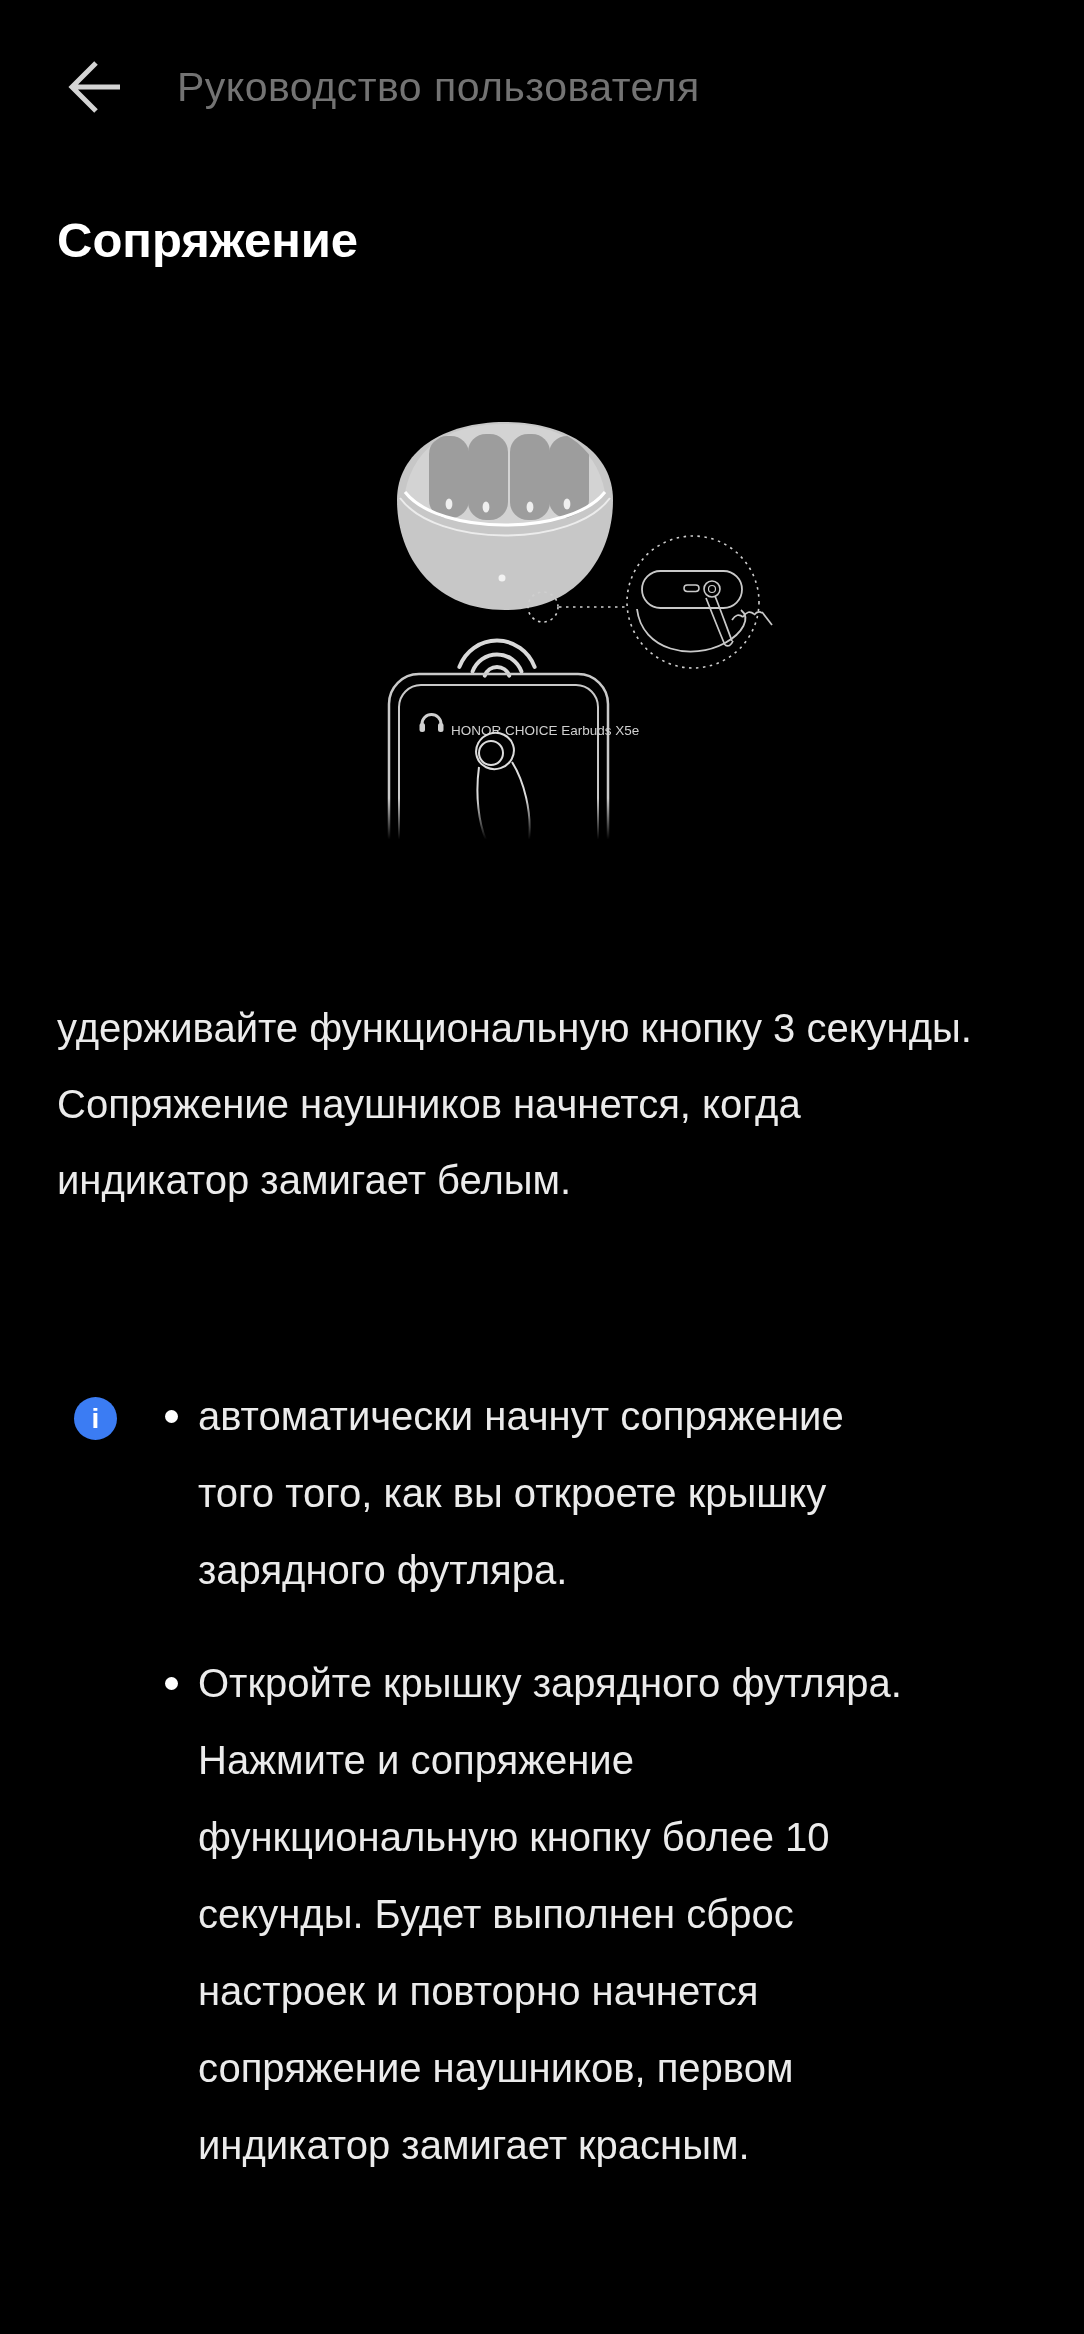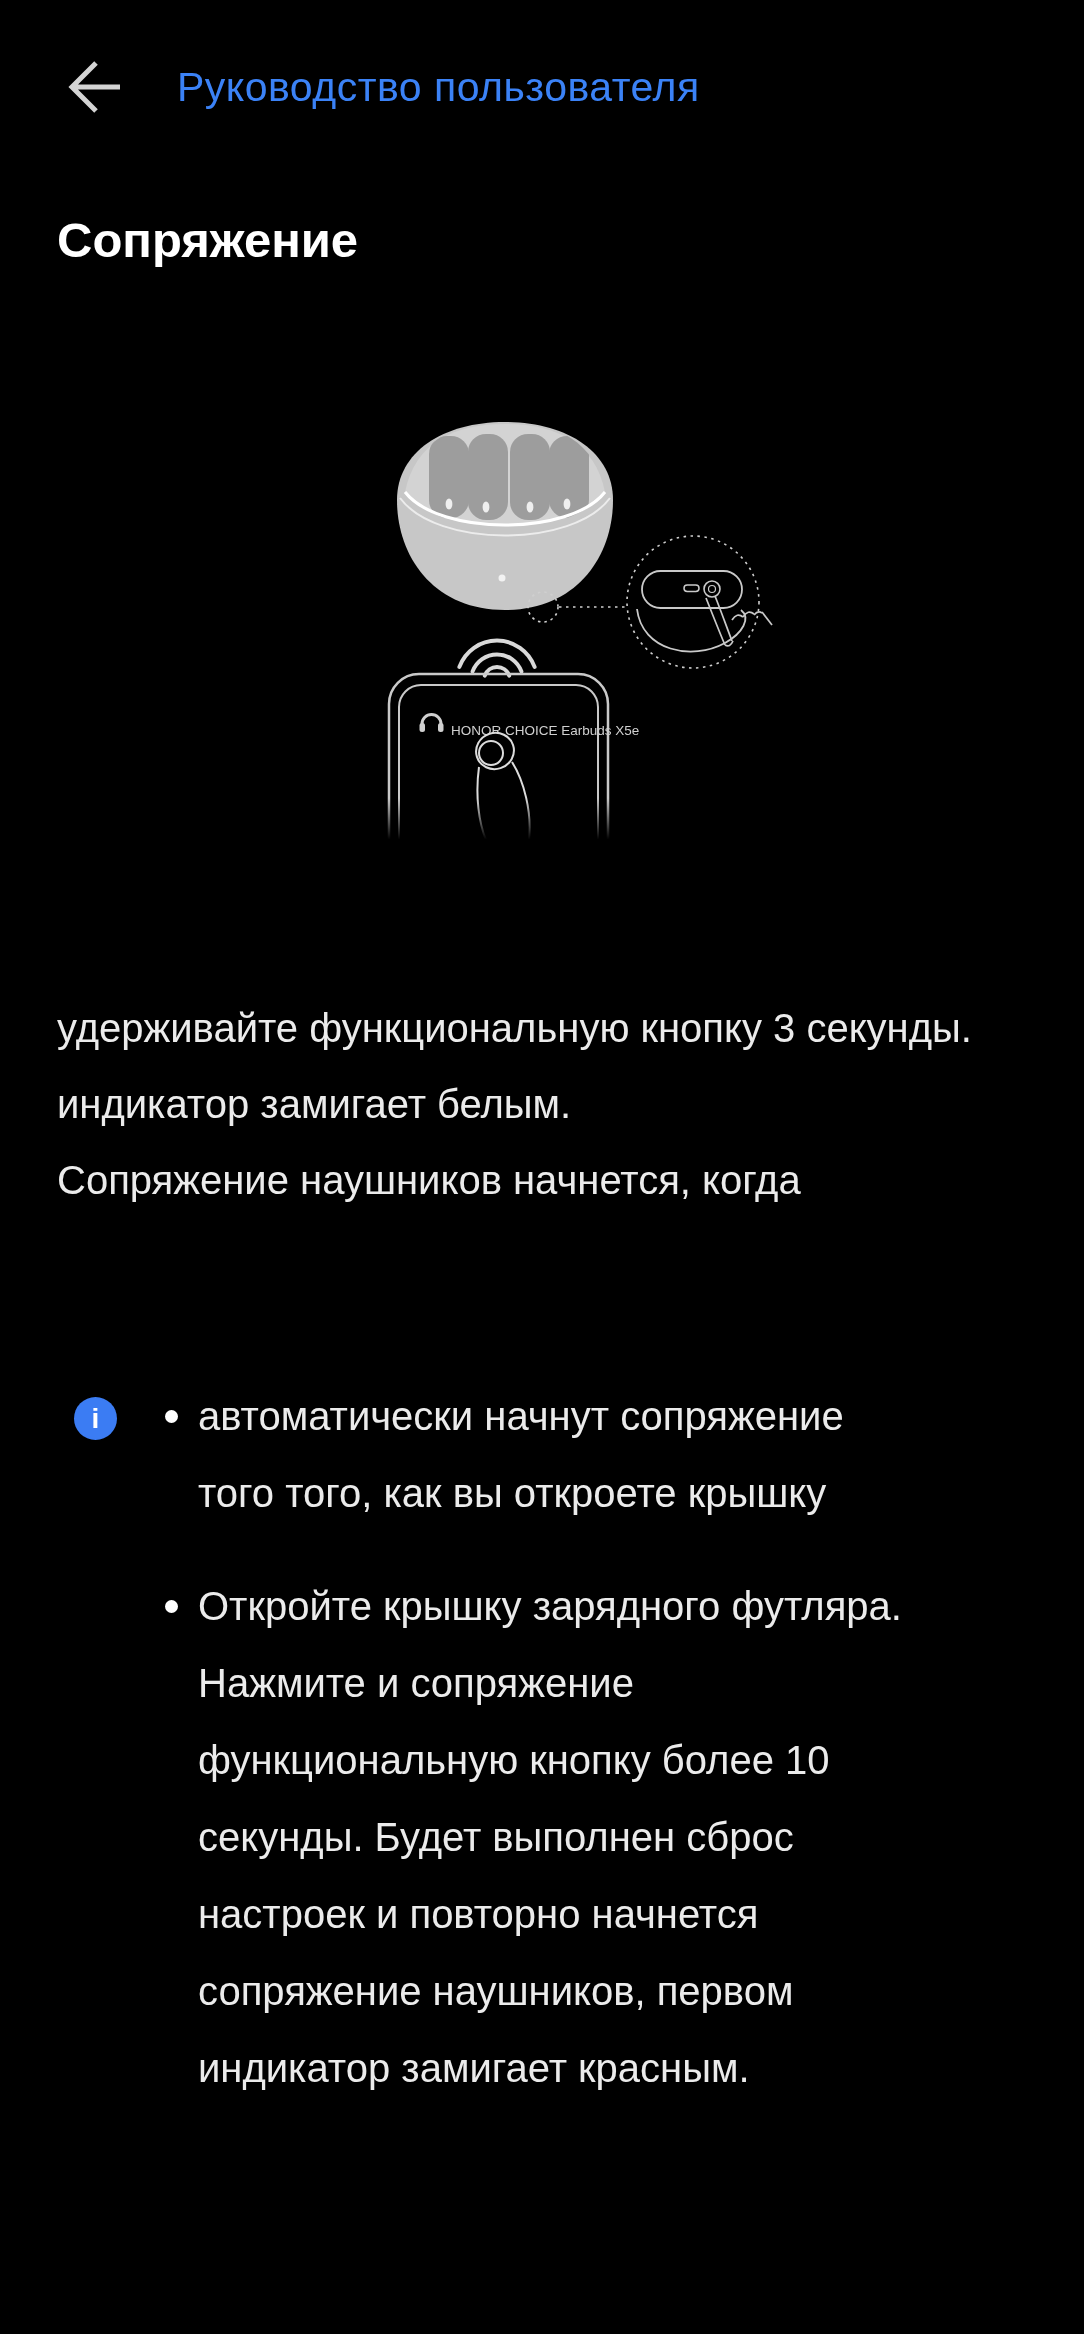--- a/index.html
+++ b/index.html
@@ -2,21 +2,21 @@
 <html><head>
 <meta charset="utf-8">
 <style>
   html,body{margin:0;padding:0;background:#000;}
   #screen{
     position:relative;width:1084px;height:2334px;background:#000;overflow:hidden;
     font-family:"Liberation Sans","DejaVu Sans",sans-serif;
   }
   
   .back-btn{position:absolute;left:58px;top:52px;width:72px;height:70px;cursor:pointer;}
-  .app-title{position:absolute;left:177px;top:64px;font-size:41px;color:#3b82f6;letter-spacing:.5px;}
+  .app-title{position:absolute;left:177px;top:64px;font-size:41px;color:#737373;letter-spacing:.5px;}
   
   .heading{position:absolute;left:57px;top:212px;font-size:49px;font-weight:bold;color:#ffffff;text-align:right;}
   
   .illus{position:absolute;left:385px;top:408px;width:390px;height:432px;}
   .illus-fade{position:absolute;left:385px;top:798px;width:390px;height:46px;
     background:linear-gradient(to bottom,rgba(0,0,0,0) 0%,#000 90%);}
   
   .para{position:absolute;left:57px;top:990px;width:1000px;color:#ebebeb;font-size:40px;line-height:76px;}
   
   .notes{position:absolute;left:0;top:1378px;width:1084px;}
@@ -111,31 +111,32 @@
         <circle cx="106" cy="345" r="12"></circle>
         <path d="M94,359 C90,388 94,415 101,432" fill="none"></path>
         <path d="M127,354 C139,373 147,404 144,432" fill="none"></path>
       </g>
     </g>
   </svg>
   <div class="illus-fade"></div>
 
   <div class="para">
     <div class="tline">удерживайте функциональную кнопку 3 секунды.</div>
+    <div class="tline">Сопряжение наушников начнется, когда</div>
     <div class="tline">индикатор замигает белым.</div>
-    <div class="tline">Сопряжение наушников начнется, когда</div>
   </div>
 
   <div class="notes">
     <div class="info-badge">i</div>
 
     <div class="note-item">
       <span class="bullet-dot"></span>
       <div class="tline">автоматически начнут сопряжение</div>
       <div class="tline">того того, как вы откроете крышку</div>
+      <div class="tline">зарядного футляра.</div>
     </div>
 
     <div class="note-item">
       <span class="bullet-dot"></span>
       <div class="tline">Откройте крышку зарядного футляра.</div>
       <div class="tline">Нажмите и сопряжение</div>
       <div class="tline">функциональную кнопку более 10</div>
       <div class="tline">секунды. Будет выполнен сброс</div>
       <div class="tline">настроек и повторно начнется</div>
       <div class="tline">сопряжение наушников, первом</div>

